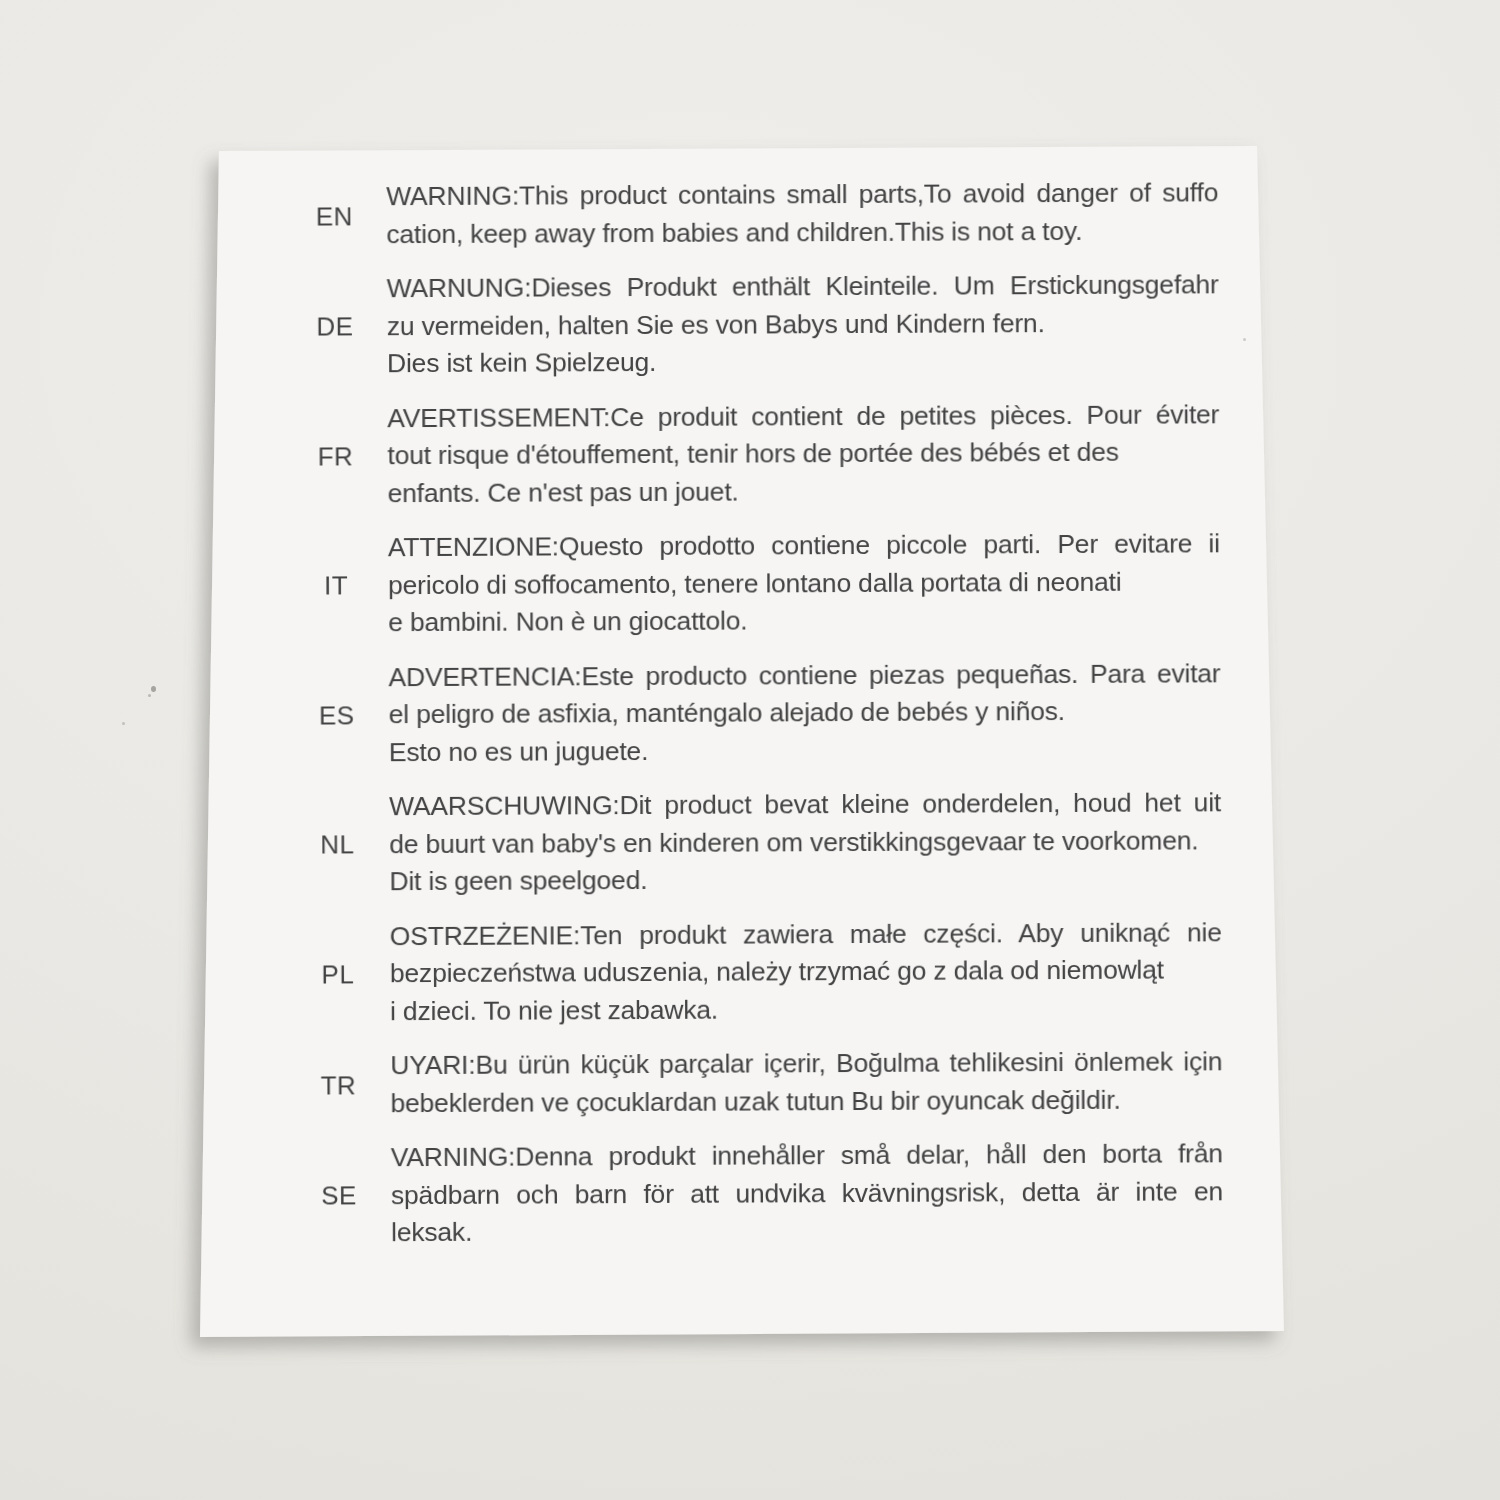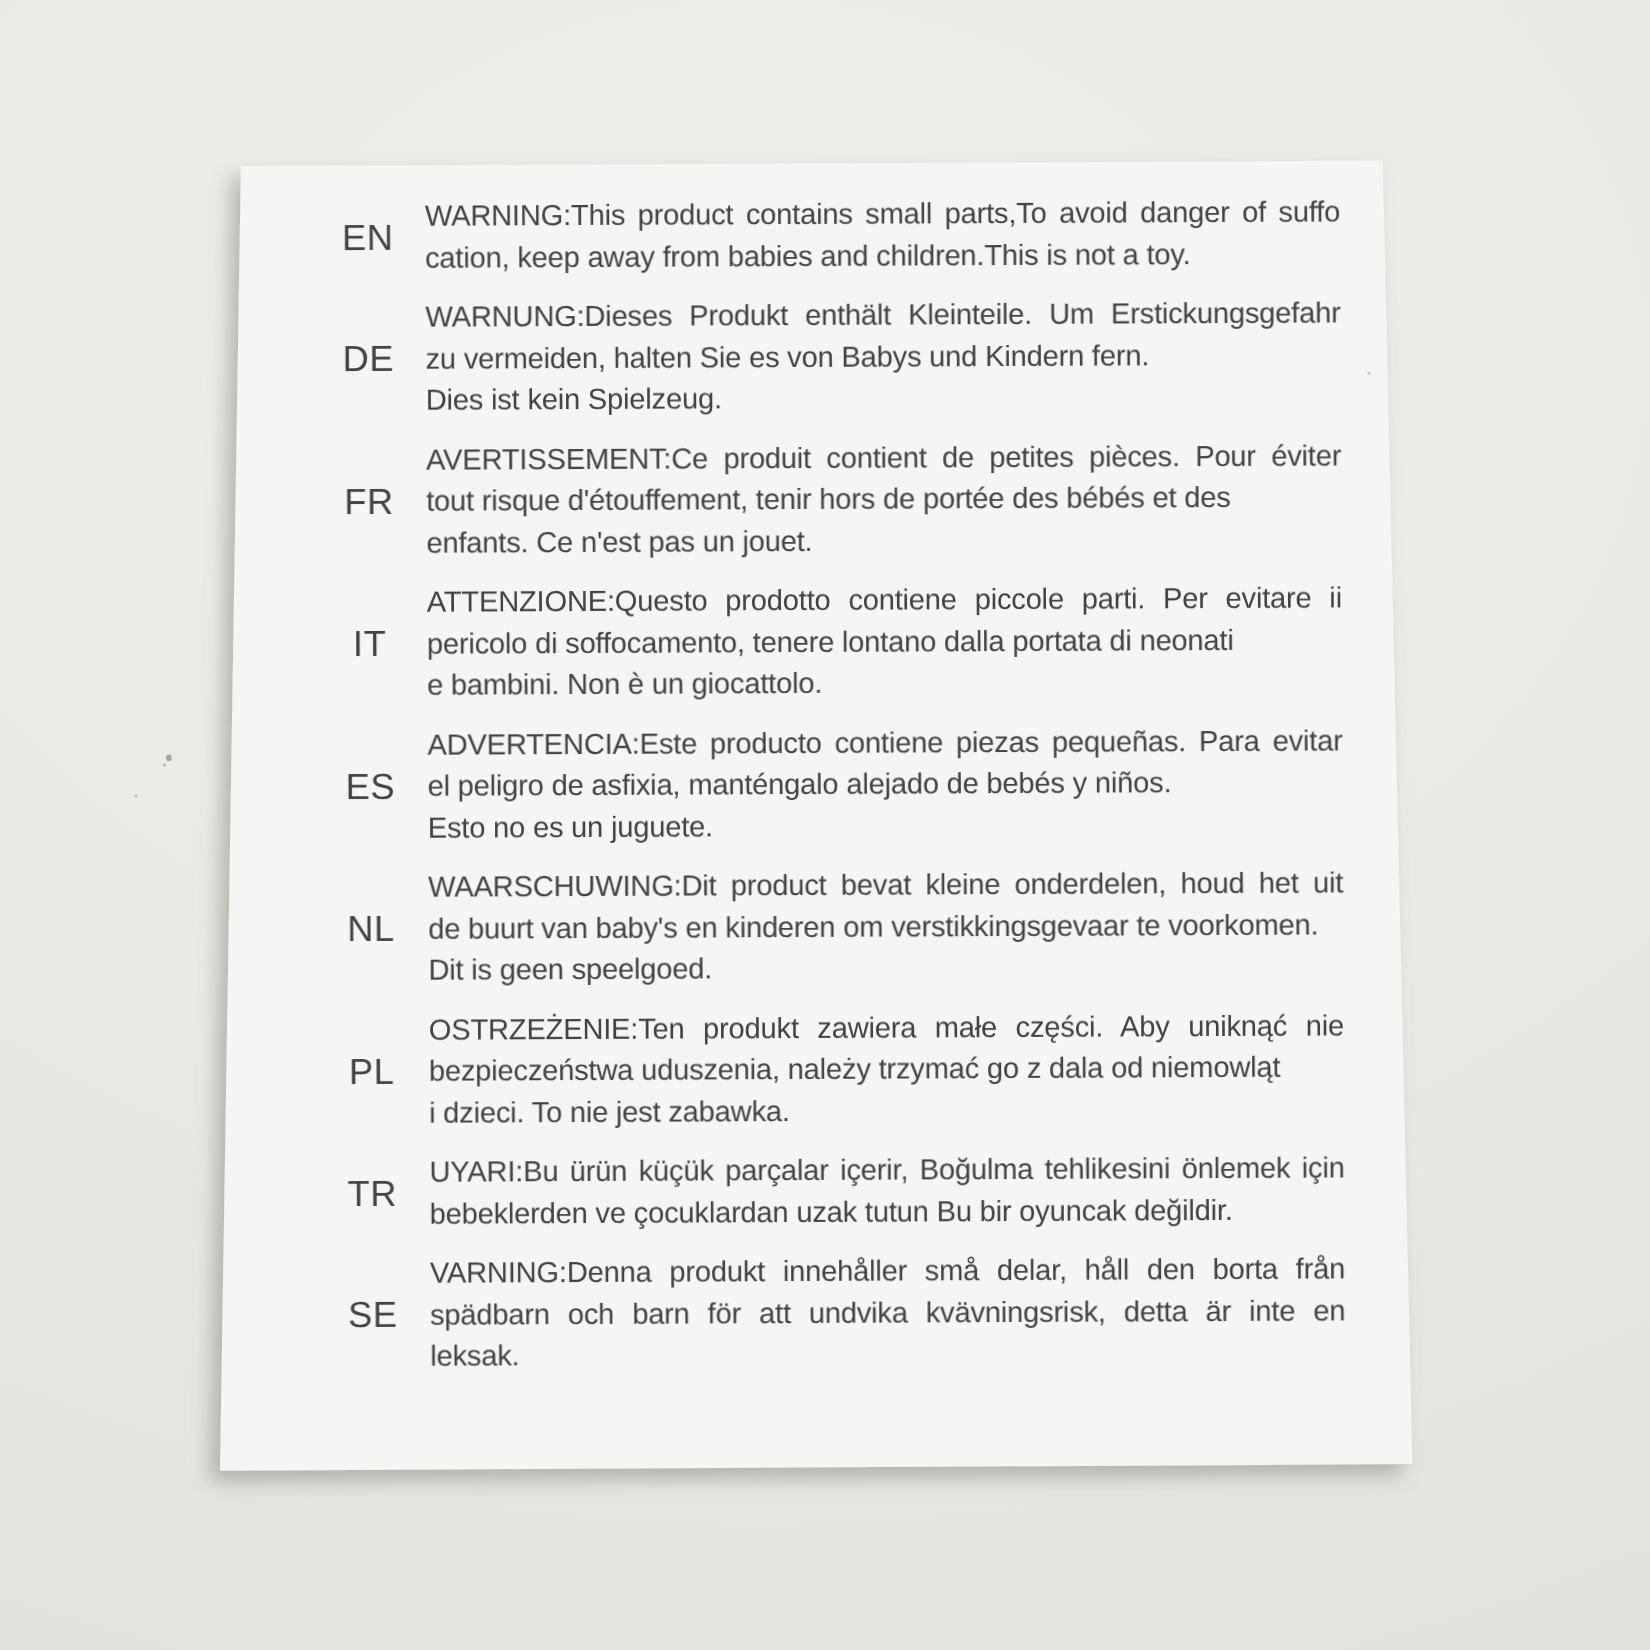--- a/index.html
+++ b/index.html
@@ -38,21 +38,21 @@
   .row {
     display: flex;
     align-items: center;
     margin-bottom: 17px;
   }
   .code {
     flex: none;
     margin-left: 82px;
     width: 66px;
     text-align: center;
-    font-size: 33px;
+    font-size: 26px;
     line-height: 34px;
     letter-spacing: 0.5px;
   }
   .para {
     flex: none;
     margin-left: 19px;
     width: 832px;
     font-size: 26.5px;
     line-height: 37.5px;
     letter-spacing: -0.2px;

